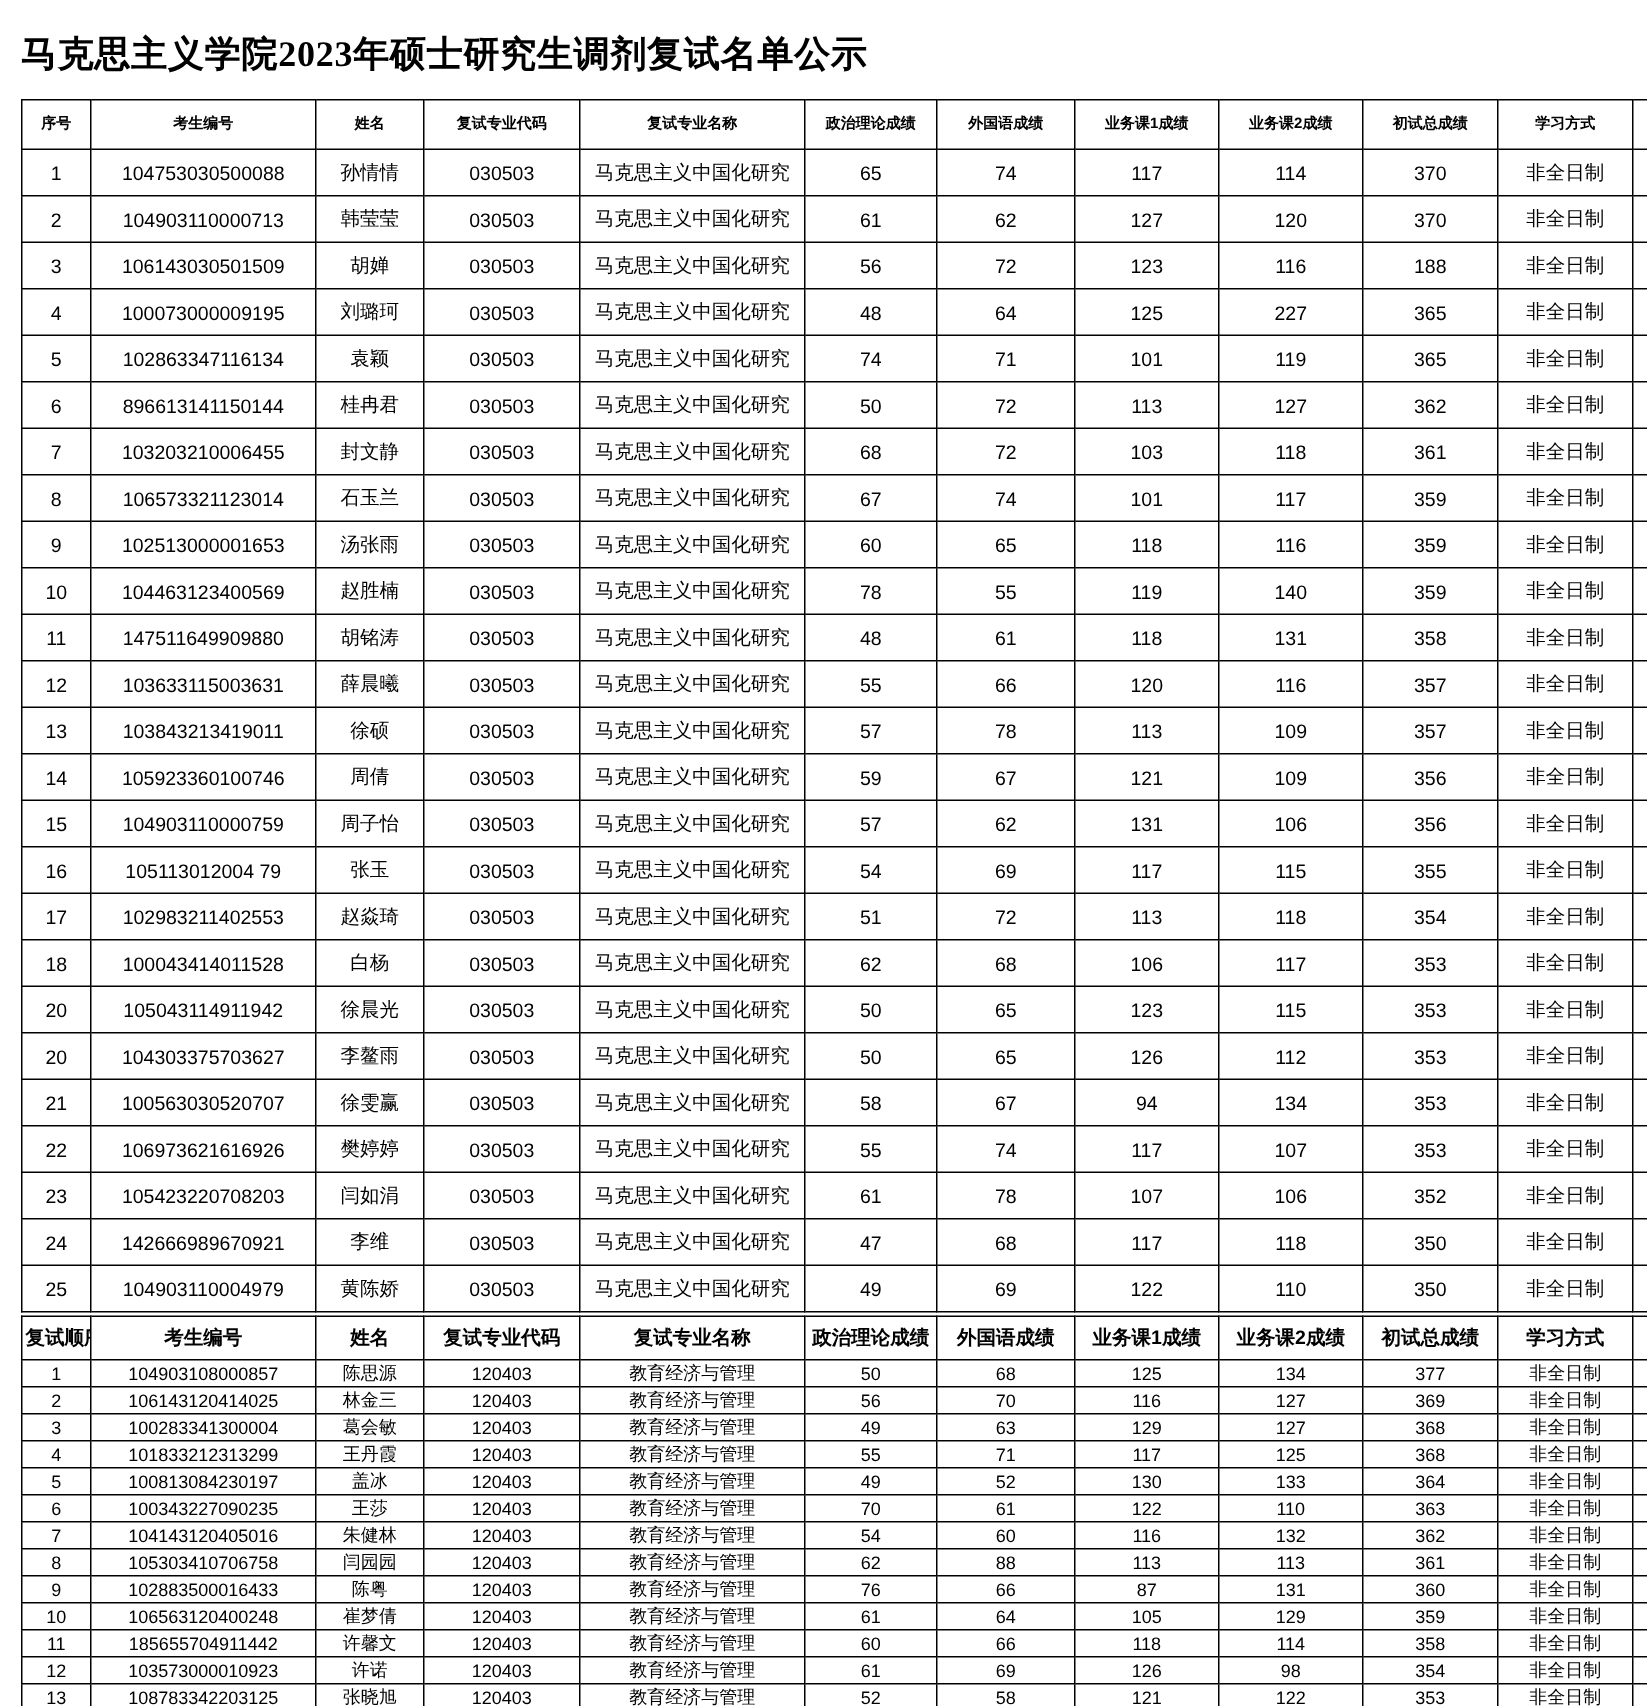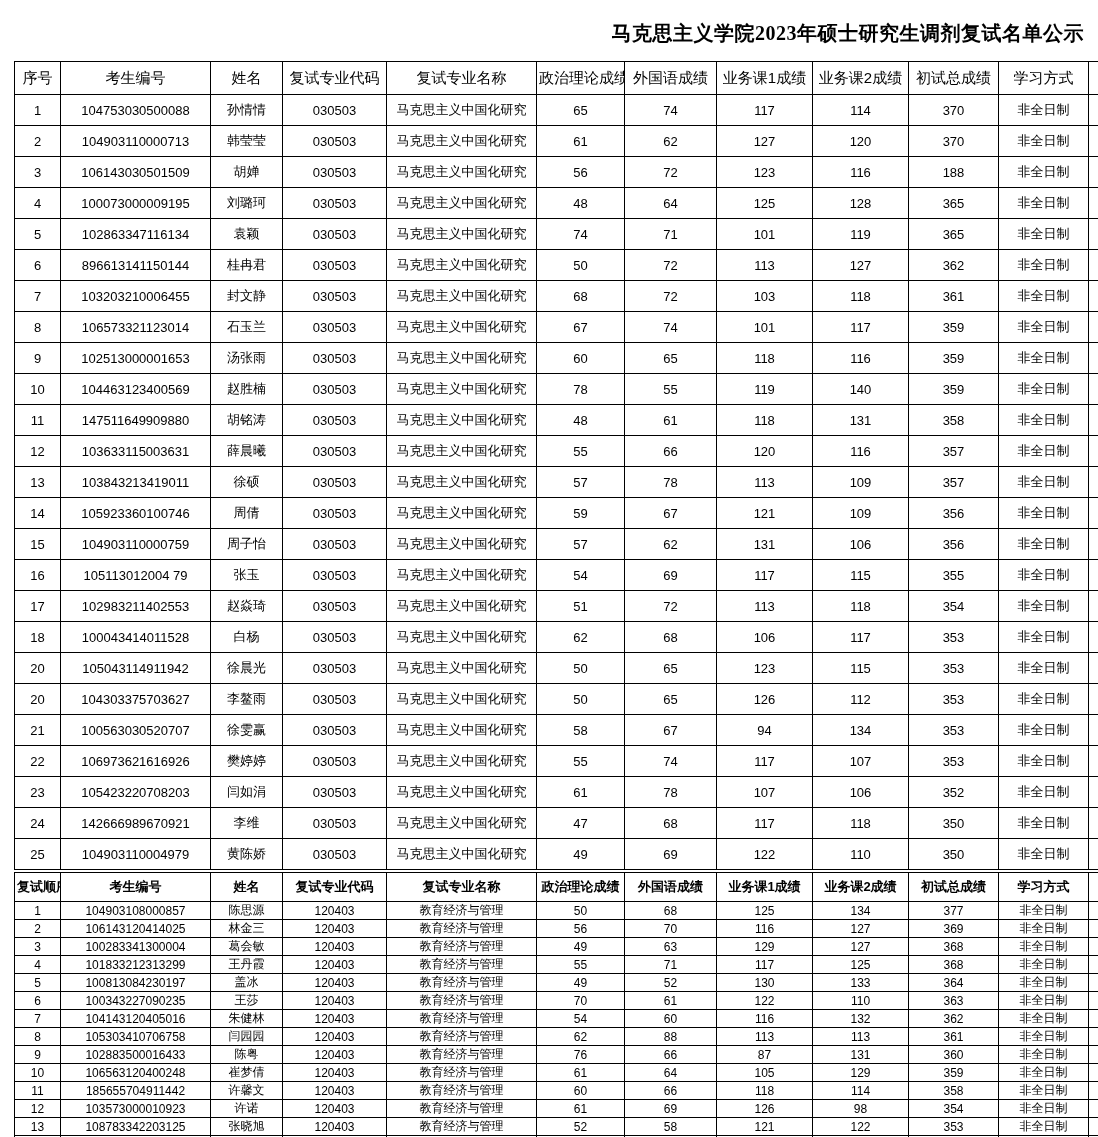--- a/index.html
+++ b/index.html
@@ -12,22 +12,22 @@
     min-height: 1137px;
     font-family: "Liberation Sans", sans-serif;
     color: #000000;
   }
   .page {
     width: 1098px;
     box-sizing: border-box;
     padding: 10px 14px 0 14px;
   }
   .doc-title {
-    text-align: right;
-    font-size: 20px;
+    text-align: left;
+    font-size: 24px;
     font-weight: bold;
     font-family: "Liberation Serif", serif;
     letter-spacing: 0.5px;
     margin: 10px 0 14px 0;
   }
   table {
     border-collapse: collapse;
     table-layout: fixed;
     width: 1068px;
     margin: 0 auto;
@@ -36,22 +36,22 @@
     border: 1px solid #000000;
     text-align: center;
     vertical-align: middle;
     font-weight: normal;
     overflow: hidden;
     white-space: nowrap;
   }
   
   .tbl-a th {
     height: 30px;
-    font-size: 15px;
-    font-weight: normal;
+    font-size: 10px;
+    font-weight: bold;
     line-height: 1.05;
     padding: 1px 2px;
   }
   .tbl-a td {
     height: 28px;
     font-size: 13px;
     padding: 1px 2px;
   }
   
   .tbl-b th {
@@ -192,21 +192,21 @@
         </tr>
         <tr>
           <td>4</td>
           <td>100073000009195</td>
           <td>刘璐珂</td>
           <td>030503</td>
           <td>马克思主义中国化研究</td>
           <td>48</td>
           <td>64</td>
           <td>125</td>
-          <td>128</td>
+          <td>227</td>
           <td>365</td>
           <td>非全日制</td>
           <td></td>
         </tr>
         <tr>
           <td>5</td>
           <td>102863347116134</td>
           <td>袁颖</td>
           <td>030503</td>
           <td>马克思主义中国化研究</td>

